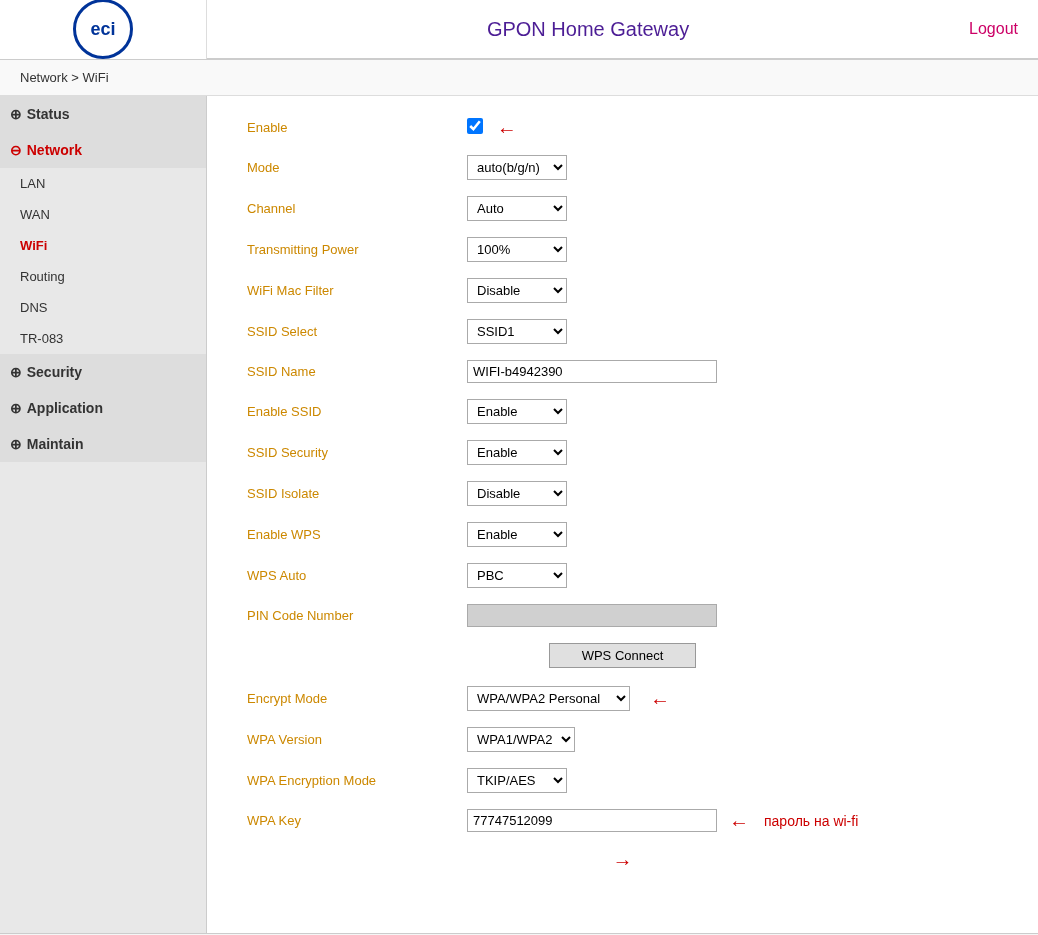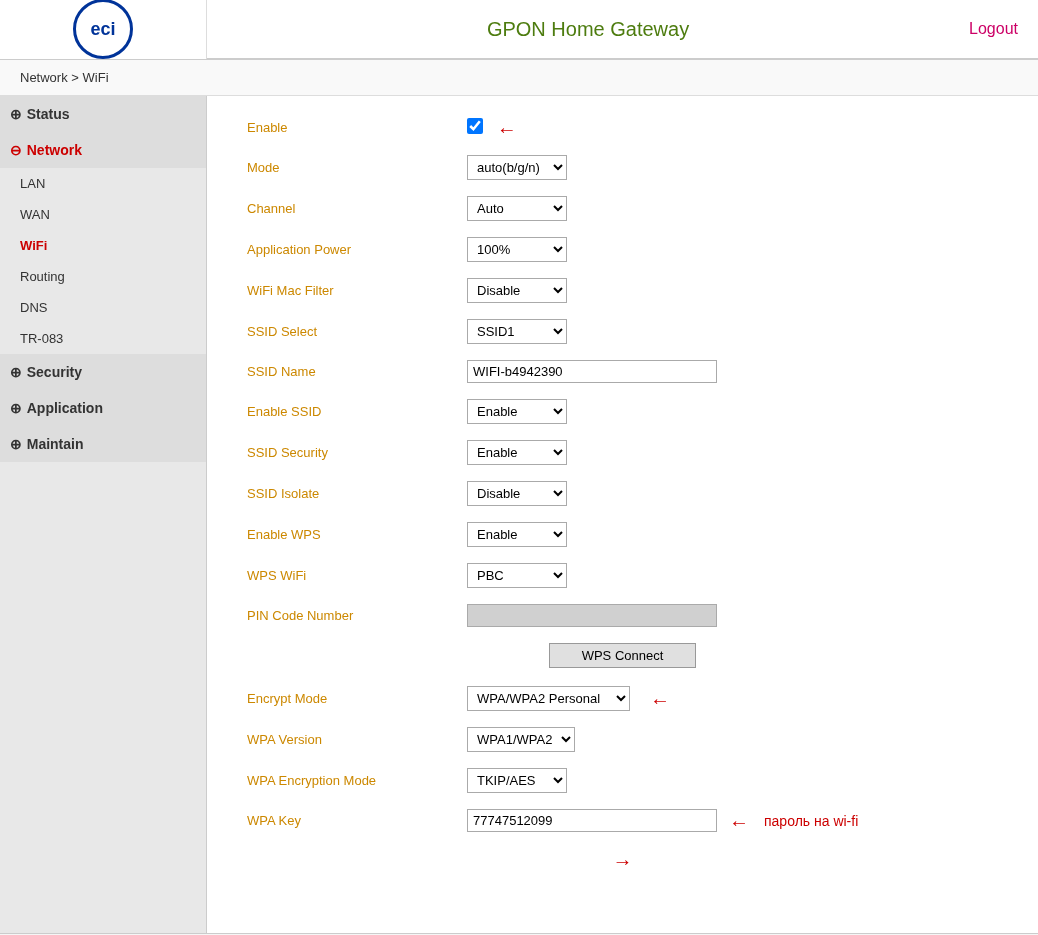--- a/index.html
+++ b/index.html
@@ -2,21 +2,21 @@
 <html><head>
   <meta charset="utf-8">
   <style>
     * { box-sizing: border-box; margin: 0; padding: 0; }
     body { font-family: Arial, sans-serif; font-size: 13px; background: #fff; width: 1038px; height: 935px; overflow: hidden; }
 
     
     .header { display: flex; align-items: center; justify-content: space-between; background: #fff; border-bottom: 2px solid #ccc; height: 60px; }
     .header-logo { width: 207px; background: #fff; display: flex; align-items: center; justify-content: center; height: 60px; border-right: 1px solid #ddd; }
     .logo-circle { width: 60px; height: 60px; border-radius: 50%; border: 3px solid #003399; display: flex; align-items: center; justify-content: center; font-weight: bold; font-size: 18px; color: #003399; background: #fff; }
-    .header-title { flex: 1; text-align: center; font-size: 20px; color: #4d7c0f; font-weight: normal; }
+    .header-title { flex: 1; text-align: center; font-size: 20px; color: #4c1d95; font-weight: normal; }
     .header-logout { padding-right: 20px; color: #cc0066; font-size: 16px; cursor: pointer; text-decoration: none; }
 
     
     .breadcrumb { padding: 10px 20px; font-size: 13px; color: #333; border-bottom: 1px solid #ddd; background: #f9f9f9; }
     .breadcrumb span { color: #333; }
 
     
     .layout { display: flex; height: calc(935px - 62px - 36px); }
 
     
@@ -144,21 +144,21 @@
         <select>
           <option>Auto</option>
           <option>1</option><option>2</option><option>3</option><option>4</option>
           <option>5</option><option>6</option><option>7</option><option>8</option>
           <option>9</option><option>10</option><option>11</option>
         </select>
       </div>
     </div>
 
     <div class="form-row">
-      <div class="form-label">Application Power</div>
+      <div class="form-label">Transmitting Power</div>
       <div class="form-control">
         <select>
           <option>100%</option>
           <option>75%</option>
           <option>50%</option>
           <option>25%</option>
         </select>
       </div>
     </div>
 
@@ -225,21 +225,21 @@
       <div class="form-label">Enable WPS</div>
       <div class="form-control">
         <select>
           <option>Enable</option>
           <option>Disable</option>
         </select>
       </div>
     </div>
 
     <div class="form-row">
-      <div class="form-label">WPS WiFi</div>
+      <div class="form-label">WPS Auto</div>
       <div class="form-control">
         <select>
           <option>PBC</option>
           <option>PIN</option>
         </select>
       </div>
     </div>
 
     <div class="form-row">
       <div class="form-label">PIN Code Number</div>

